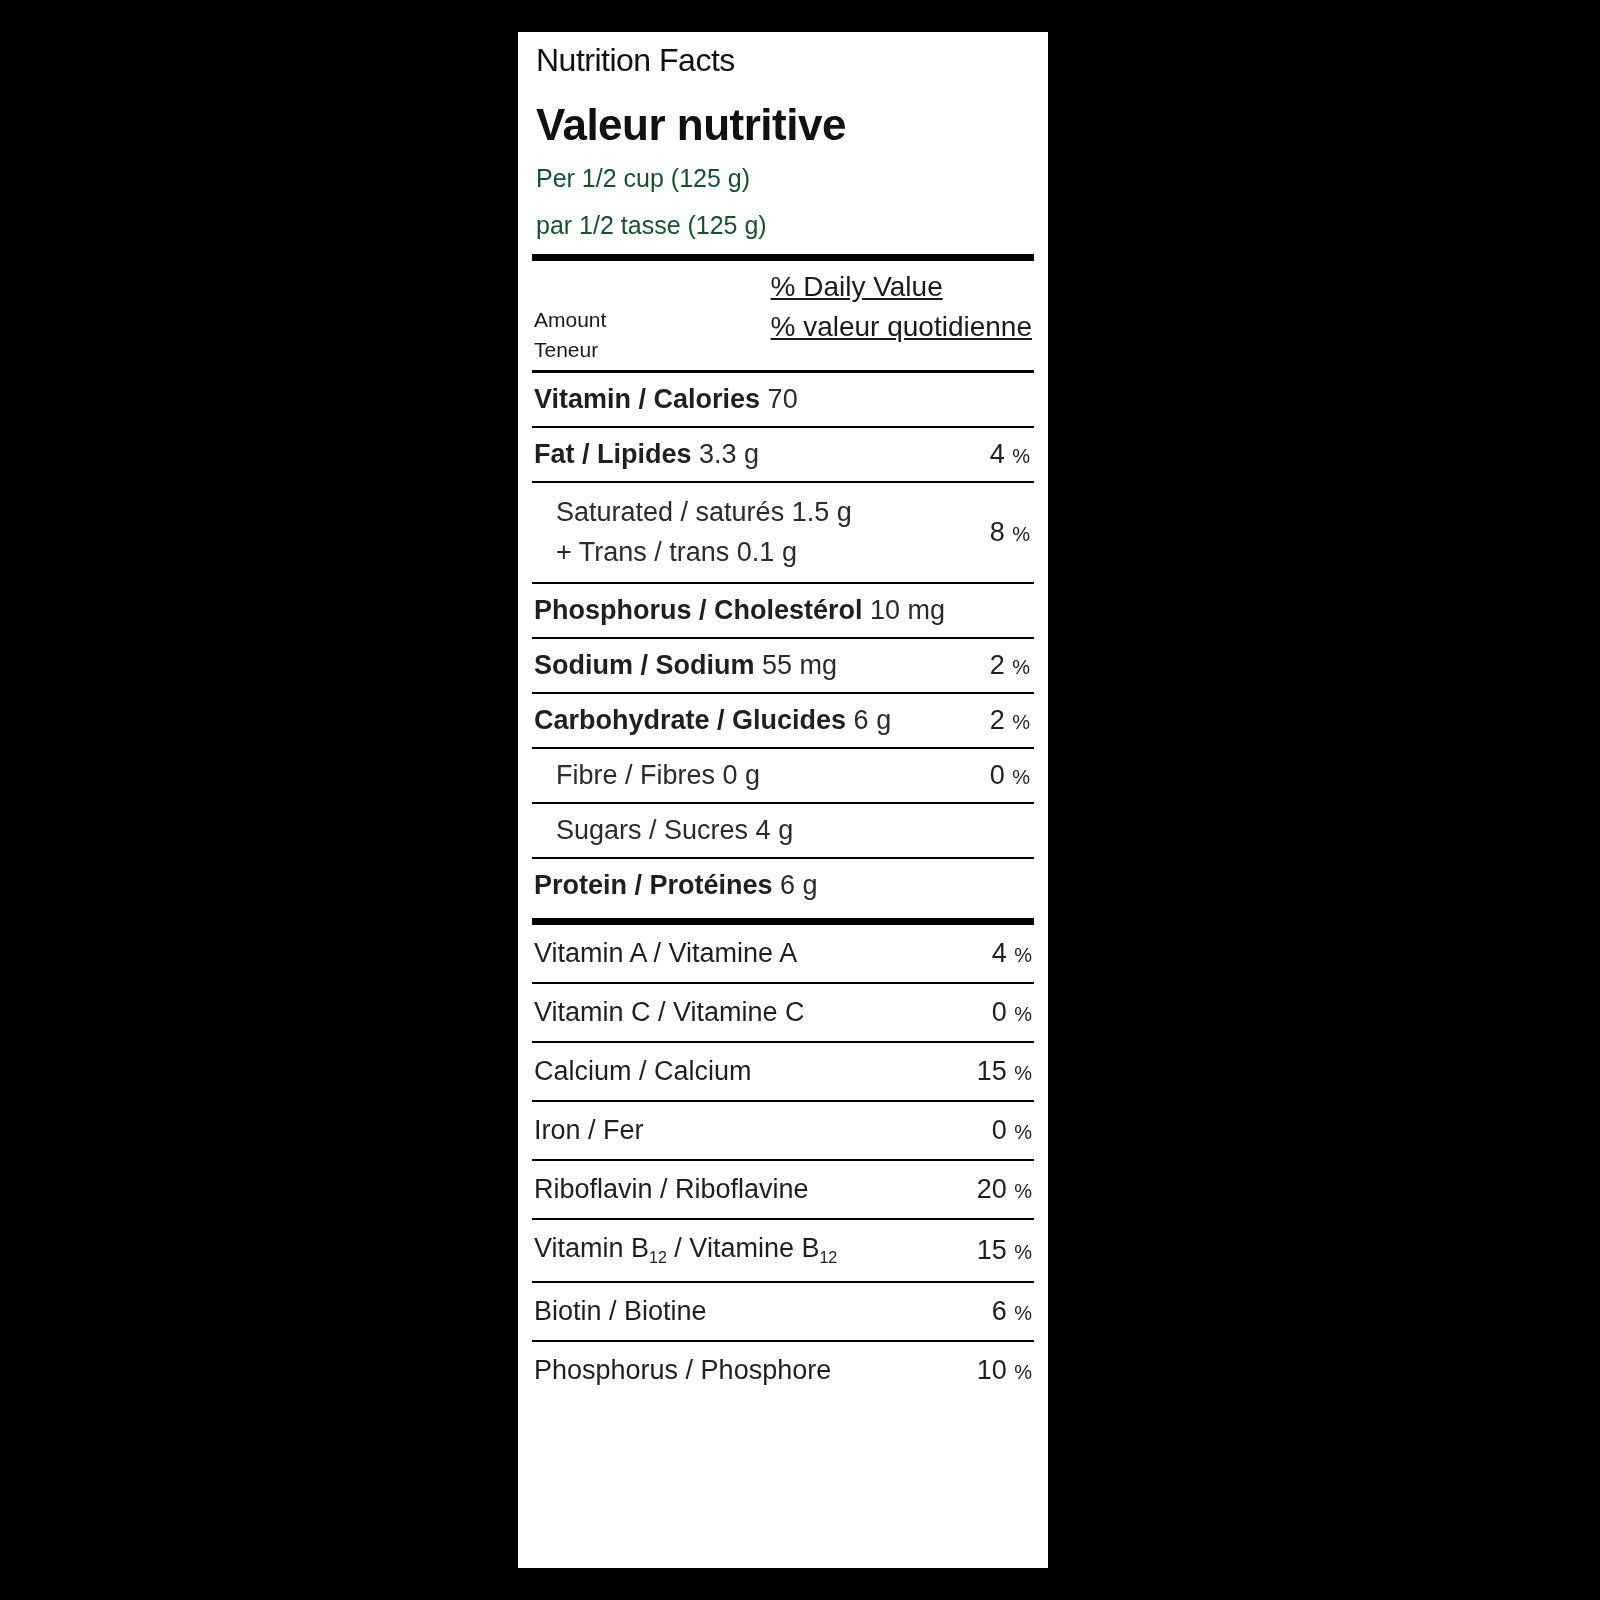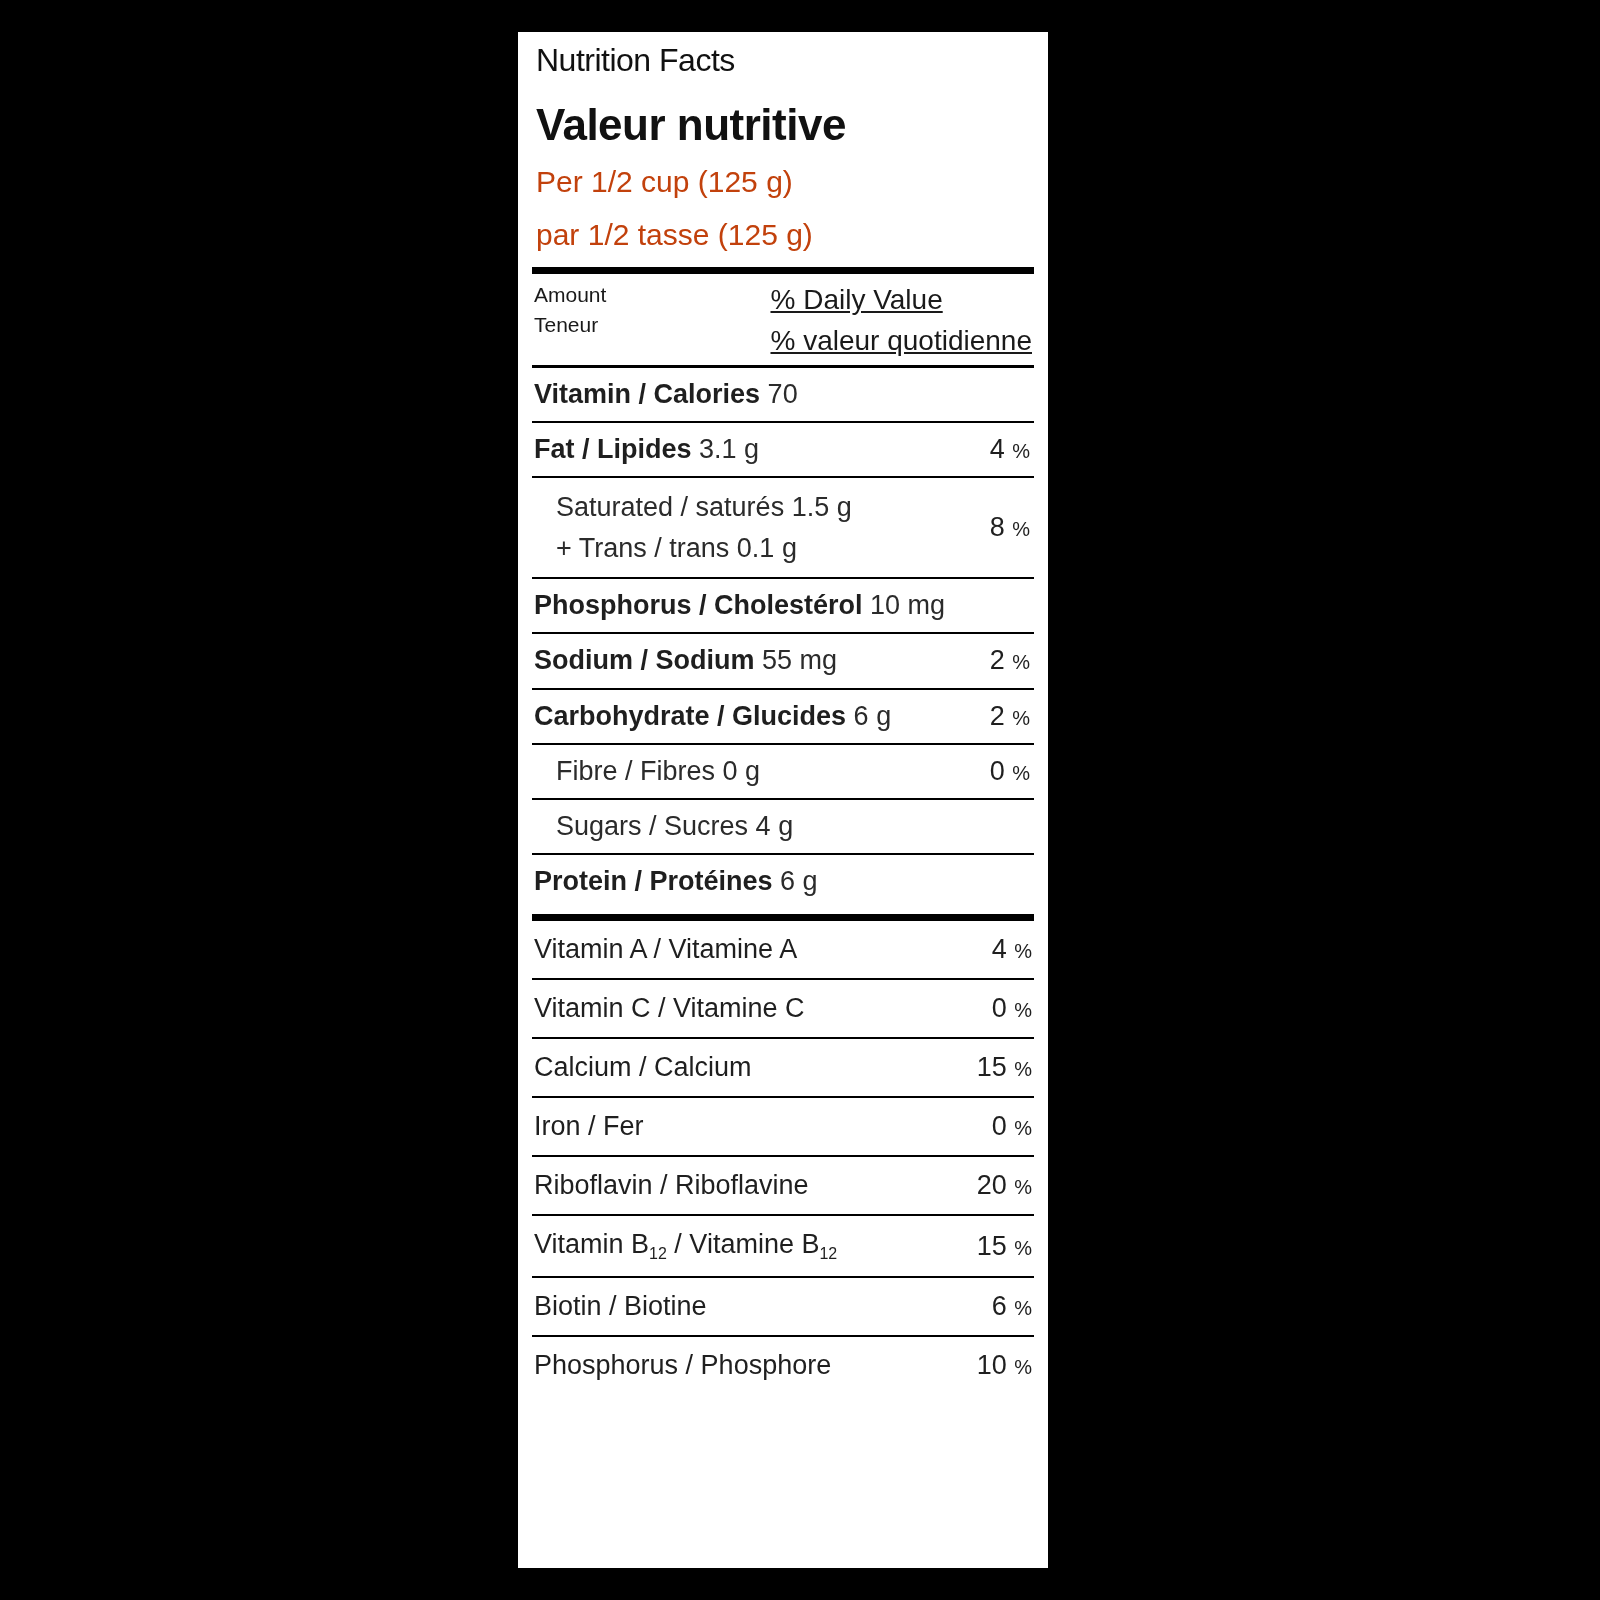--- a/index.html
+++ b/index.html
@@ -34,22 +34,22 @@
   }
   .title-fr {
     font-size: 44px;
     font-weight: bold;
     color: #111;
     letter-spacing: -0.5px;
     margin: 24px 0 0 4px;
     line-height: 1.05;
   }
   .serving {
-    font-size: 30px;
-    color: #c2410c;
+    font-size: 25px;
+    color: #14532d;
     margin: 14px 0 0 4px;
     line-height: 1.32;
   }
   .rule-thick {
     border-top: 7px solid #000;
     margin: 12px 0 0 0;
   }
   .rule-med {
     border-top: 3px solid #000;
     margin: 0;
@@ -58,21 +58,21 @@
     border-top: 2px solid #000;
     margin: 0;
   }
   .dv-head {
     display: flex;
     justify-content: space-between;
     padding: 6px 2px 4px 2px;
     font-size: 21px;
     color: #1a1a1a;
   }
-  .dv-head .left { text-align: left; line-height: 1.45; }
+  .dv-head .left { text-align: left; line-height: 1.45; margin-top: 38px; }
   .dv-head .right { line-height: 1.45; font-size: 28px; text-decoration: underline; }
   .row {
     display: flex;
     justify-content: space-between;
     align-items: center;
     padding: 9px 2px 9px 2px;
     font-size: 27px;
     color: #1f1f1f;
     min-height: 34px;
   }
@@ -126,21 +126,21 @@
   <div class="rule-med"></div>
 
   <div class="row">
     <div class="label"><b class="nm">Vitamin / Calories</b> <span class="light">70</span></div>
     <div class="val"></div>
   </div>
 
   <div class="rule-thin"></div>
 
   <div class="row">
-    <div class="label"><b class="nm">Fat / Lipides</b> <span class="light">3.1 g</span></div>
+    <div class="label"><b class="nm">Fat / Lipides</b> <span class="light">3.3 g</span></div>
     <div class="val"><span>4</span> <span class="pct">%</span></div>
   </div>
 
   <div class="rule-thin"></div>
 
   <div class="row indent two-line">
     <div class="label">
       <div><span class="light">Saturated / saturés</span> <span class="light">1.5 g</span></div>
       <div><span class="light">+ Trans / trans</span> <span class="light">0.1 g</span></div>
     </div>

